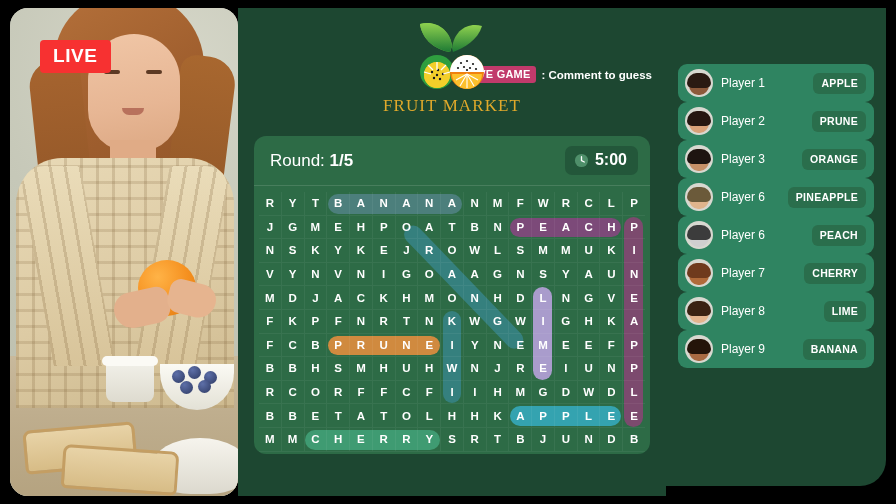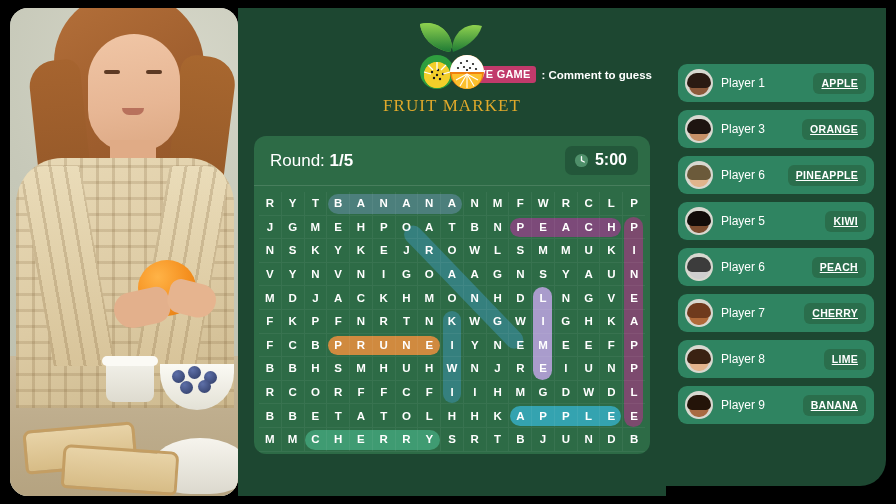--- a/index.html
+++ b/index.html
@@ -192,21 +192,21 @@
   
   #player-panel {
     position: absolute; left: 666px; top: 8px;
     width: 220px; height: 478px;
     background: #1d4731;
     border-radius: 0 0 26px 0;
     padding: 56px 12px 0 12px;
   }
   .player-row {
     display: flex; align-items: center;
-    height: 38px; margin-bottom: 8px;
+    height: 38px; 
     background: #2f8461; border-radius: 9px;
     padding: 0 8px 0 7px;
   }
   .avatar {
     width: 28px; height: 28px; border-radius: 50%;
     flex: 0 0 28px; overflow: hidden; position: relative;
   }
   .avatar .av-face {
     position: absolute; left: 50%; top: 52%;
     width: 20px; height: 22px; transform: translate(-50%,-50%);
@@ -217,21 +217,21 @@
     width: 24px; height: 15px; transform: translateX(-50%);
     border-radius: 12px 12px 6px 6px;
   }
   .player-name {
     flex: 1 1 auto; margin-left: 8px;
     font-size: 12px; color: #ffffff;
   }
   .guess-chip {
     background: #2a6e4c; border-radius: 6px;
     padding: 4px 8px 5px; font-size: 10.5px; font-weight: bold;
-    color: #ffffff; letter-spacing: .3px; white-space: nowrap; text-decoration: underline;
+    color: #ffffff; letter-spacing: .3px; white-space: nowrap;
   }
 </style>
 </head>
 <body>
 
 <div id="stage">
 
   <div id="video-panel">
     <div class="vid-layer vid-bg"></div>
     <div class="vid-table"></div>
@@ -254,20 +254,21 @@
     <div class="vid-cup-lid"></div>
     <div class="vid-bowl"></div>
     <div class="vid-berry" style="left:162px;top:362px;"></div>
     <div class="vid-berry" style="left:178px;top:358px;"></div>
     <div class="vid-berry" style="left:194px;top:363px;"></div>
     <div class="vid-berry" style="left:170px;top:373px;"></div>
     <div class="vid-berry" style="left:188px;top:372px;"></div>
     <div class="vid-plate"></div>
     <div class="vid-bread-a"></div>
     <div class="vid-bread-b"></div>
+    <div id="live-badge" style="background: rgb(247, 49, 49);">LIVE</div>
   </div>
 
   <div id="center-panel">
 
     <div id="live-game-row">
       <span id="live-game-badge" style="background: rgb(193, 58, 107);">LIVE GAME</span>
       <span id="live-game-note">: Comment to guess</span>
     </div>
 
     <div id="logo-wrap">
@@ -572,42 +573,42 @@
       <div class="player-row" style="background: rgb(47, 132, 97);">
         <div class="avatar" style="background: rgb(216, 216, 208);">
           <div class="av-face" style="background: rgb(141, 90, 59);"></div>
           <div class="av-hair" style="background: rgb(42, 26, 18);"></div>
         </div>
         <div class="player-name">Player 1</div>
         <div class="guess-chip" style="background: rgb(42, 110, 76);">APPLE</div>
       </div>
       <div class="player-row" style="background: rgb(47, 132, 97);">
         <div class="avatar" style="background: rgb(216, 216, 208);">
+          <div class="av-face" style="background: rgb(217, 161, 120);"></div>
+          <div class="av-hair" style="background: rgb(37, 22, 16);"></div>
+        </div>
+        <div class="player-name">Player 2</div>
+        <div class="guess-chip" style="background: rgb(42, 110, 76);">PRUNE</div>
+      </div>
+      <div class="player-row" style="background: rgb(47, 132, 97);">
+        <div class="avatar" style="background: rgb(216, 216, 208);">
           <div class="av-face" style="background: rgb(199, 144, 103);"></div>
           <div class="av-hair" style="background: rgb(30, 20, 16);"></div>
         </div>
         <div class="player-name">Player 3</div>
         <div class="guess-chip" style="background: rgb(42, 110, 76);">ORANGE</div>
       </div>
       <div class="player-row" style="background: rgb(47, 132, 97);">
         <div class="avatar" style="background: rgb(216, 216, 208);">
           <div class="av-face" style="background: rgb(224, 180, 140);"></div>
           <div class="av-hair" style="background: rgb(107, 90, 58);"></div>
         </div>
         <div class="player-name">Player 6</div>
         <div class="guess-chip" style="background: rgb(42, 110, 76);">PINEAPPLE</div>
       </div>
-      <div class="player-row" style="background: rgb(47, 132, 97);">
-        <div class="avatar" style="background: rgb(216, 216, 208);">
-          <div class="av-face" style="background: rgb(125, 78, 48);"></div>
-          <div class="av-hair" style="background: rgb(18, 12, 9);"></div>
-        </div>
-        <div class="player-name">Player 5</div>
-        <div class="guess-chip" style="background: rgb(42, 110, 76);">KIWI</div>
-      </div>
       <div class="player-row" style="background: rgb(47, 132, 97); align-items: center;">
         <div class="avatar" style="background: rgb(216, 216, 208);">
           <div class="av-face" style="background: rgb(207, 207, 207);"></div>
           <div class="av-hair" style="background: rgb(60, 60, 60);"></div>
         </div>
         <div class="player-name">Player 6</div>
         <div class="guess-chip" style="background: rgb(42, 110, 76);">PEACH</div>
       </div>
       <div class="player-row" style="background: rgb(47, 132, 97);">
         <div class="avatar" style="background: rgb(216, 216, 208);">

